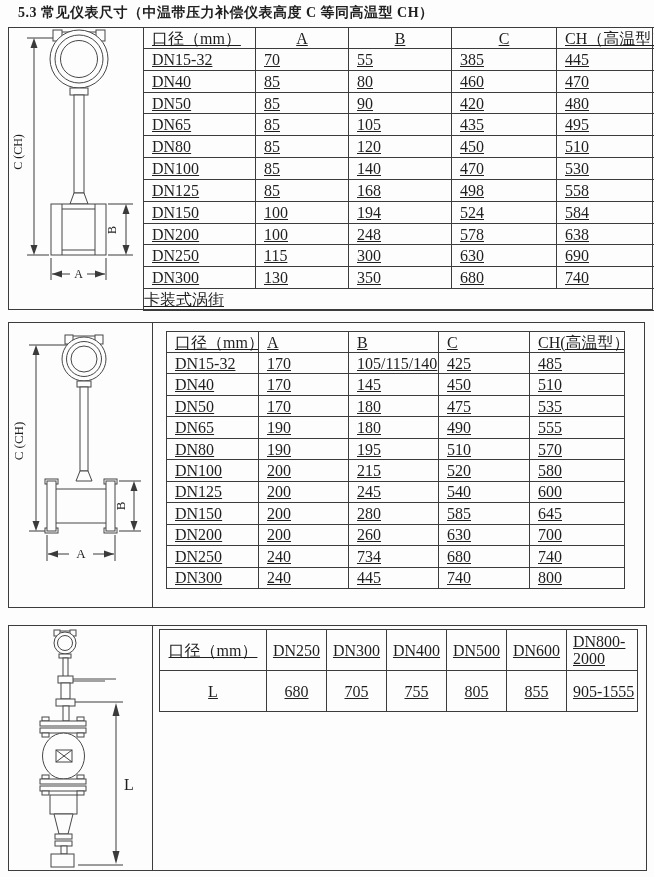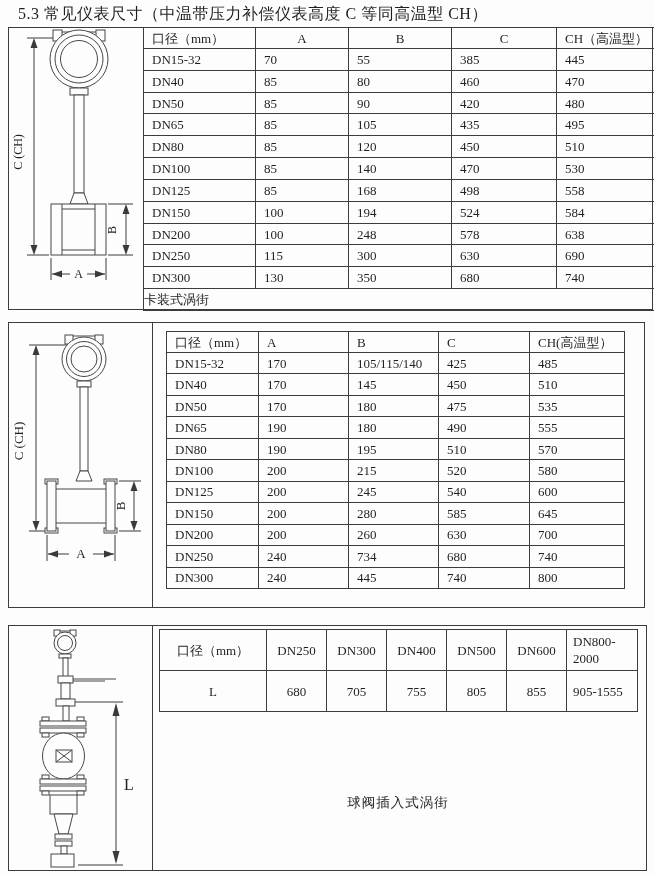--- a/index.html
+++ b/index.html
@@ -5,41 +5,42 @@
   * { box-sizing: border-box; margin: 0; padding: 0; }
   html,body { width: 654px; height: 877px; }
   body {
     position: relative;
     background: #fdfdfd;
     font-family: "Liberation Serif", "DejaVu Serif", serif;
     color: #1f1f1f;
   }
   .page-title {
     position: absolute; left: 18px; top: 4px;
-    font-size: 16px; letter-spacing: .5px; white-space: nowrap;
+    font-size: 14px; letter-spacing: .5px; white-space: nowrap; font-weight: bold;
   }
   .section {
     position: absolute;
     border: 1px solid #3c3c3c;
     background: #fdfdfd;
   }
   #section1 { left: 8px;  top: 27px;  width: 645px; height: 283px; }
   #section2 { left: 8px;  top: 322px; width: 637px; height: 286px; }
   #section3 { left: 8px;  top: 625px; width: 639px; height: 246px; }
 
   .drawing-area { position: absolute; left: 0; top: 0; bottom: 0; }
   #section1 .drawing-area { width: 135px; border-right: 1px solid #3c3c3c; }
   #section2 .drawing-area { width: 144px; border-right: 1px solid #3c3c3c; }
   #section3 .drawing-area { width: 144px; border-right: 1px solid #3c3c3c; }
 
   table {
     position: absolute;
     border-collapse: collapse;
     table-layout: fixed;
-    font-size: 13px;
+    font-size: 16px;
+    text-decoration: underline;
   }
   th, td {
     border: 1px solid #3c3c3c;
     font-weight: normal;
     text-align: left;
     padding: 0 2px 0 8px;
     height: 21px;
     line-height: 15px;
     overflow: hidden;
     white-space: nowrap;
@@ -471,14 +472,13 @@
           <td>L</td>
           <td>680</td>
           <td>705</td>
           <td>755</td>
           <td>805</td>
           <td>855</td>
           <td>905-1555</td>
         </tr>
       </tbody>
   </table>
-  <div class="float-footer">球阀插入式涡街</div>
 </div>
 
 </body></html>

